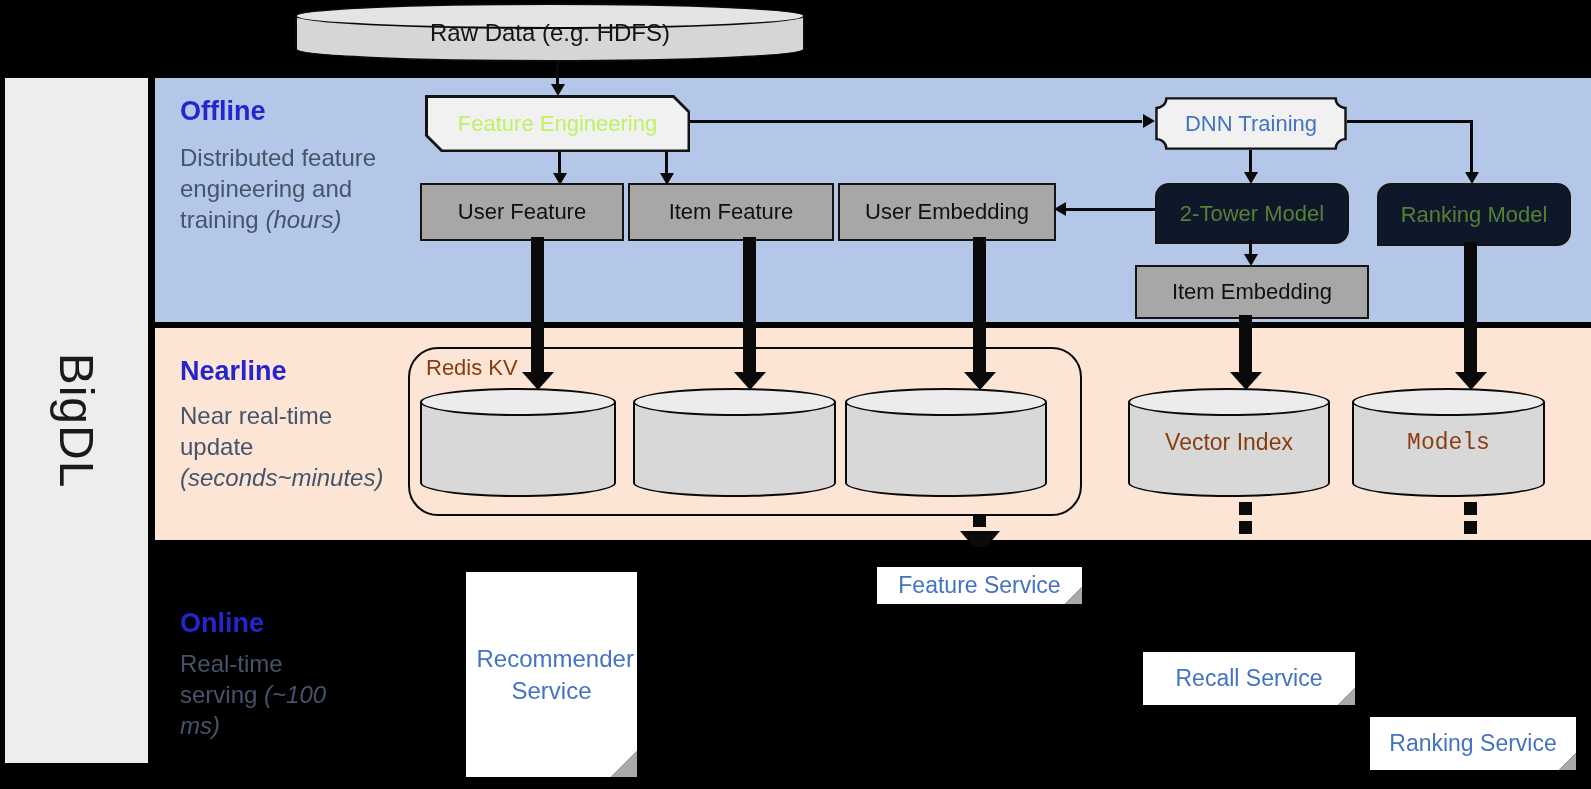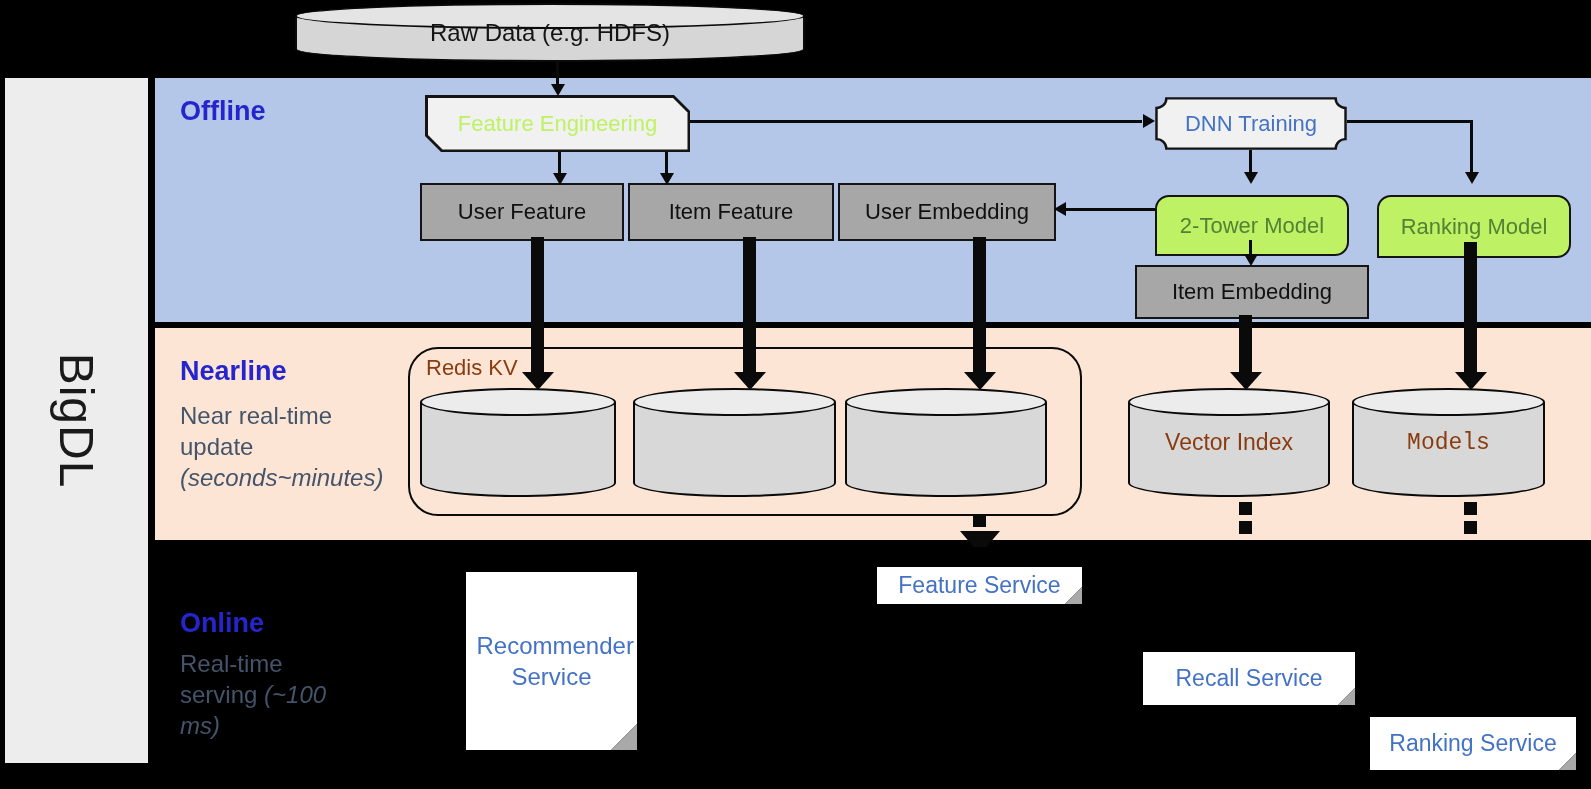--- a/index.html
+++ b/index.html
@@ -13,21 +13,21 @@
   .sidebar .brand{transform:rotate(90deg);font-size:48px;color:#1a1a1a;letter-spacing:1px;white-space:nowrap;}
 
   
   .sec-title{position:absolute;font-size:27px;font-weight:600;color:#2525cd;}
   .sec-desc{position:absolute;font-size:24px;color:#44546a;line-height:1.3;}
   .sec-desc .note{font-style:italic;}
 
   
   .node{position:absolute;display:flex;align-items:center;justify-content:center;text-align:center;font-size:22px;}
   .gray-box{background:#a7a7a7;border:2.5px solid #141414;color:#101010;}
-  .round-box{background:#bef264;border:2.5px solid #141414;border-radius:14px 14px 14px 0;color:#538135;margin-top:12px;}
+  .round-box{background:#0f172a;border:2.5px solid #141414;border-radius:14px 14px 14px 0;color:#538135;}
 
   
   .snip{position:absolute;}
   .snip .snip-outer{position:absolute;inset:0;background:#141414;
     clip-path:polygon(0 0,calc(100% - 16px) 0,100% 16px,100% 100%,16px 100%,0 calc(100% - 16px));}
   .snip .snip-inner{position:absolute;inset:2.5px;background:#f1f1f1;
     clip-path:polygon(0 0,calc(100% - 15px) 0,100% 15px,100% 100%,15px 100%,0 calc(100% - 15px));}
   .snip .box-label{position:absolute;inset:0;display:flex;align-items:center;justify-content:center;
     font-size:22px;color:#bef264;}
 
@@ -85,20 +85,23 @@
   </div>
 
   <div class="cyl" style="left:295px;top:3px;width:510px;height:59px;--ry:13px;--cbg:#d6d6d6;--ctop:#e4e4e4;">
     <div class="cyl-bottom"></div>
     <div class="cyl-body"></div>
     <div class="cyl-top"></div>
     <div class="cyl-label dark">Raw Data (e.g. HDFS)</div>
   </div>
 
   <div class="sec-title" style="left:180px;top:96px;">Offline</div>
+  <div class="sec-desc" style="left:180px;top:142px;width:205px;">
+    <span>Distributed feature engineering and training </span><span class="note">(hours)</span>
+  </div>
 
   <div class="sec-title" style="left:180px;top:356px;">Nearline</div>
   <div class="sec-desc" style="left:180px;top:400px;width:218px;">
     <span>Near real-time update </span><span class="note">(seconds~minutes)</span>
   </div>
 
   <div class="sec-title" style="left:180px;top:608px;">Online</div>
   <div class="sec-desc" style="left:180px;top:648px;width:175px;">
     <span>Real-time serving </span><span class="note">(~100 ms)</span>
   </div>
@@ -197,21 +200,21 @@
   </div>
 
   <div class="dash" style="left:973px;top:514px;"></div>
   <div class="trap-head" style="left:960px;top:531px;"></div>
 
   <div class="dash" style="left:1239px;top:502px;"></div>
   <div class="dash" style="left:1239px;top:521px;"></div>
   <div class="dash" style="left:1464px;top:502px;"></div>
   <div class="dash" style="left:1464px;top:521px;"></div>
 
-  <div class="doc" style="left:466px;top:572px;width:171px;height:178px;--cut:26px;">
+  <div class="doc" style="left:466px;top:572px;width:171px;height:205px;--cut:26px;">
     <div class="doc-bg"></div>
     <div class="doc-label" style="font-size:24px;width:150px;">Recommender Service</div>
     <div class="fold" style="width:26px;height:26px;"></div>
   </div>
 
   <div class="doc" style="left:877px;top:567px;width:205px;height:37px;">
     <div class="doc-bg"></div>
     <div class="doc-label">Feature Service</div>
     <div class="fold" style="width:17px;height:17px;"></div>
   </div>

